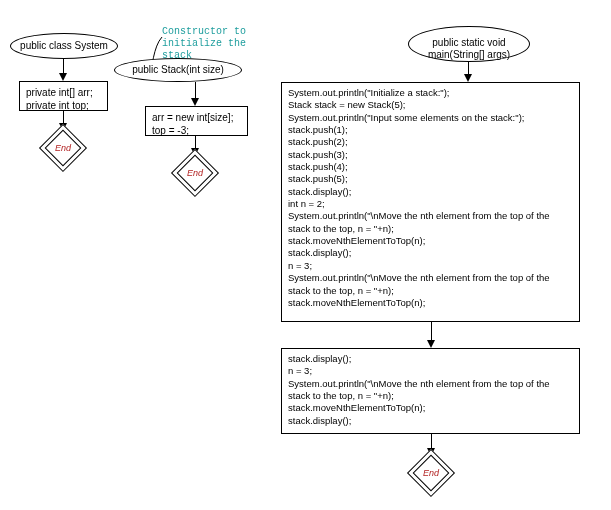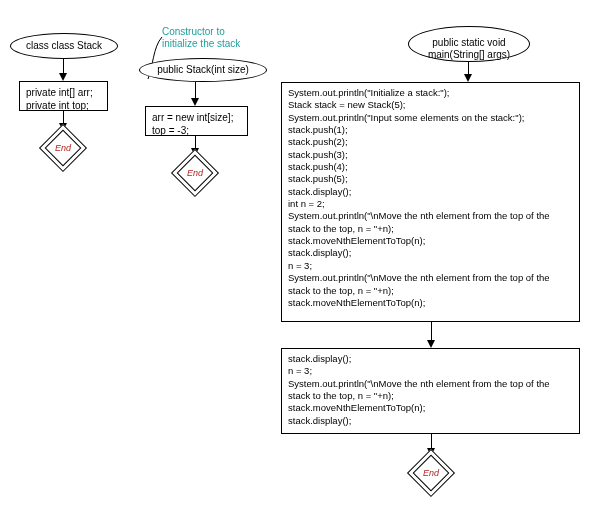--- a/index.html
+++ b/index.html
@@ -95,48 +95,48 @@
     svg.connector {
       position: absolute;
       overflow: visible;
       pointer-events: none;
     }
   </style>
 </head>
 <body>
 
 <div class="node-ellipse" style="left:10px; top:33px; width:108px; height:26px;">
-  <span>class class Stack</span>
+  <span>public class System</span>
 </div>
 
 <div class="arrow-line" style="left:63px; top:59px; width:1px; height:14px;"></div>
 <div class="arrow-head" style="left:59px; top:73px;"></div>
 
 <div class="node-rect" style="left:19px; top:81px; width:89px; height:30px;">
   <span>private int[] arr;
 private int top;</span>
 </div>
 
 <div class="arrow-line" style="left:63px; top:111px; width:1px; height:12px;"></div>
 <div class="arrow-head" style="left:59px; top:123px;"></div>
 
 <div class="end-diamond" style="left:46px; top:131px;">
   <div class="outer"></div>
   <div class="inner"></div>
   <div class="label">End</div>
 </div>
 
-<div class="comment-label" style="left:162px; top:26px; width:100px;">Constructor to
+<div class="comment-label" style="left:162px; top:26px; width:100px;font-family:Liberation Mono, monospace;">Constructor to
 initialize the stack</div>
 
 <svg class="connector" style="left:145px; top:37px; width:20px; height:45px;">
   <path d="M 17 0 C 8 10 8 30 3 42" stroke="#000" fill="none" stroke-width="1"></path>
 </svg>
 
-<div class="node-ellipse" style="left:139px; top:58px; width:128px; height:24px;">
+<div class="node-ellipse" style="left:114px; top:58px; width:128px; height:24px;">
   <span>public Stack(int size)</span>
 </div>
 
 <div class="arrow-line" style="left:195px; top:82px; width:1px; height:16px;"></div>
 <div class="arrow-head" style="left:191px; top:98px;"></div>
 
 <div class="node-rect" style="left:145px; top:106px; width:103px; height:30px;">
   <span>arr = new int[size];
 top = -3;</span>
 </div>

